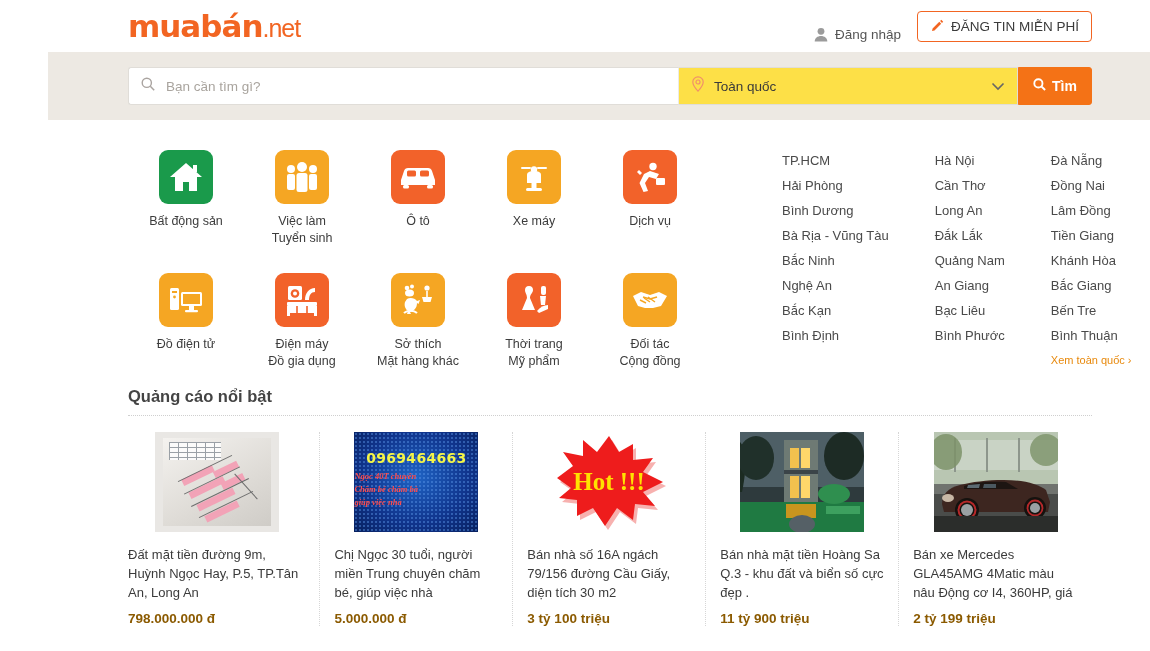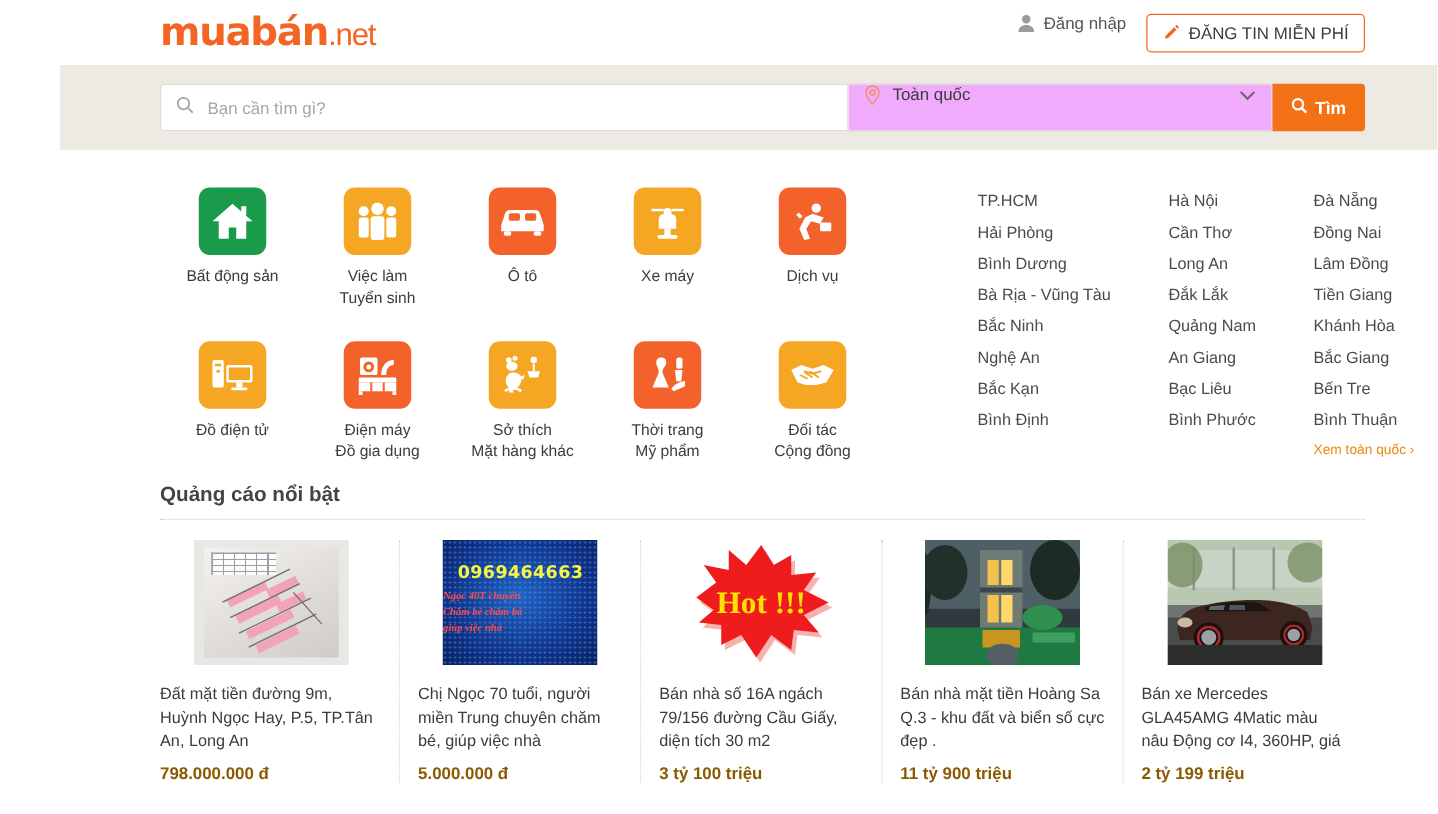--- a/index.html
+++ b/index.html
@@ -17,21 +17,21 @@
   .header {
     height:52px;
     background:#ffffff;
     display:flex; align-items:center;
     padding:0 58px 0 80px;
     position:relative;
   }
   .logo { font-size:30px; font-weight:bold; letter-spacing:-1px; line-height:1; user-select:none; }
   .logo .mb { color:#f26522; font-family:"DejaVu Sans", sans-serif; font-weight:bold; font-size:31px; }
   .logo .net { color:#f26522; font-family:"Liberation Sans", sans-serif; font-weight:normal; font-size:25px; }
-  .header-right { margin-left:auto; display:flex; align-items:flex-start; gap:16px; }
+  .header-right { margin-left:auto; display:flex; align-items:flex-end; gap:16px; }
   .login { display:flex; align-items:center; gap:7px; color:#555; font-size:13.5px; cursor:pointer; }
   .login svg { display:block; }
   .post-btn {
     display:flex; align-items:center; gap:7px;
     border:1.5px solid #f26522; border-radius:4px;
     padding:7px 12px; background:#fff; cursor:pointer;
     font-size:13.5px; color:#3b3b3b; white-space:nowrap;
   }
   .post-btn svg { display:block; }
 
@@ -52,23 +52,23 @@
     display:flex; align-items:center;
     padding:0 12px; gap:9px;
   }
   .search-input-box input {
     border:none; outline:none; width:100%;
     font-family:"Liberation Sans", sans-serif;
     font-size:13.5px; color:#444; background:transparent;
   }
   .search-input-box input::placeholder { color:#a9a49e; }
   .loc-box {
-    width:340px; background:#f0abfc;
+    width:340px; background:#fde047;
     border:1px solid #e0ddd8; border-left:1px solid #eceae6;
-    display:flex; align-items:flex-start; gap:9px;
+    display:flex; align-items:center; gap:9px;
     padding:0 12px; cursor:pointer;
   }
   .loc-text { flex:1; font-size:13.5px; color:#3a3a3a; }
   .search-go {
     width:74px; background:#f47216; border:1px solid #f47216;
     border-radius:0 3px 3px 0;
     color:#fff; font-size:14px; font-weight:bold;
     display:flex; align-items:center; justify-content:center; gap:6px;
     cursor:pointer;
   }
@@ -483,21 +483,21 @@
           <div class="t-banner">
             <div class="dots"></div>
             <div class="phone">0969464663</div>
             <div class="sub">
               <div>Ngọc 40T chuyên</div>
               <div>Chăm bé chăm bà</div>
               <div>giúp việc nhà</div>
             </div>
           </div>
         </div>
-        <div class="card-title">Chị Ngọc 70 tuổi, người miền Trung chuyên chăm bé, giúp việc nhà</div>
+        <div class="card-title">Chị Ngọc 30 tuổi, người miền Trung chuyên chăm bé, giúp việc nhà</div>
         <div class="card-price">5.000.000 đ</div>
       </div>
 
       <div class="card">
         <div class="thumb">
           <div class="t-hot">
             <svg width="124" height="100" viewBox="0 0 124 100">
               <polygon points="10,46 26,34 16,20 36,24 36,8 50,20 62,4 72,20 86,12 86,28 106,26 96,40 116,50 96,60 108,74 88,72 86,88 70,76 58,94 46,76 30,84 30,68 12,66 24,56" fill="#e8201a" transform="translate(3,4)" opacity="0.35"></polygon>
               <polygon points="10,46 26,34 16,20 36,24 36,8 50,20 62,4 72,20 86,12 86,28 106,26 96,40 116,50 96,60 108,74 88,72 86,88 70,76 58,94 46,76 30,84 30,68 12,66 24,56" fill="#ee1c1c"></polygon>
               <text x="62" y="58" text-anchor="middle" font-family="Liberation Serif, serif" font-size="25" font-weight="bold" fill="#ffe200">Hot !!!</text>

